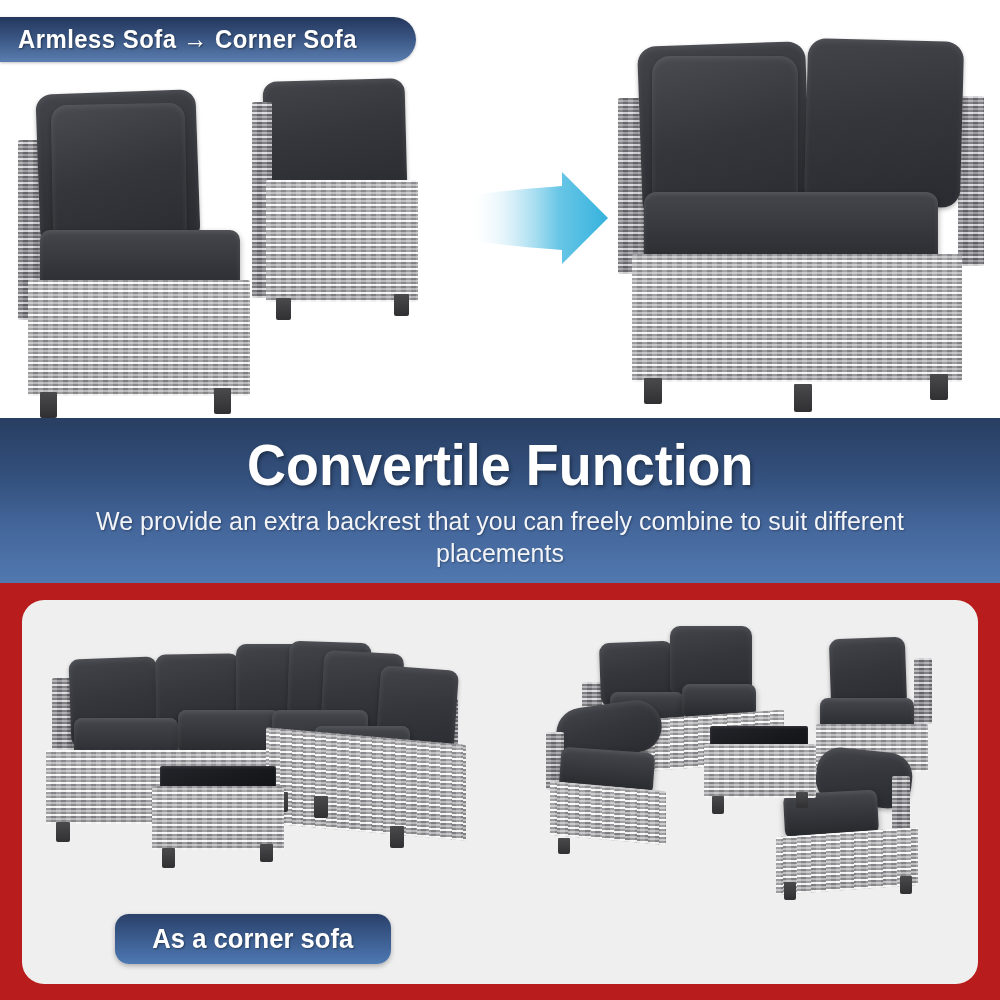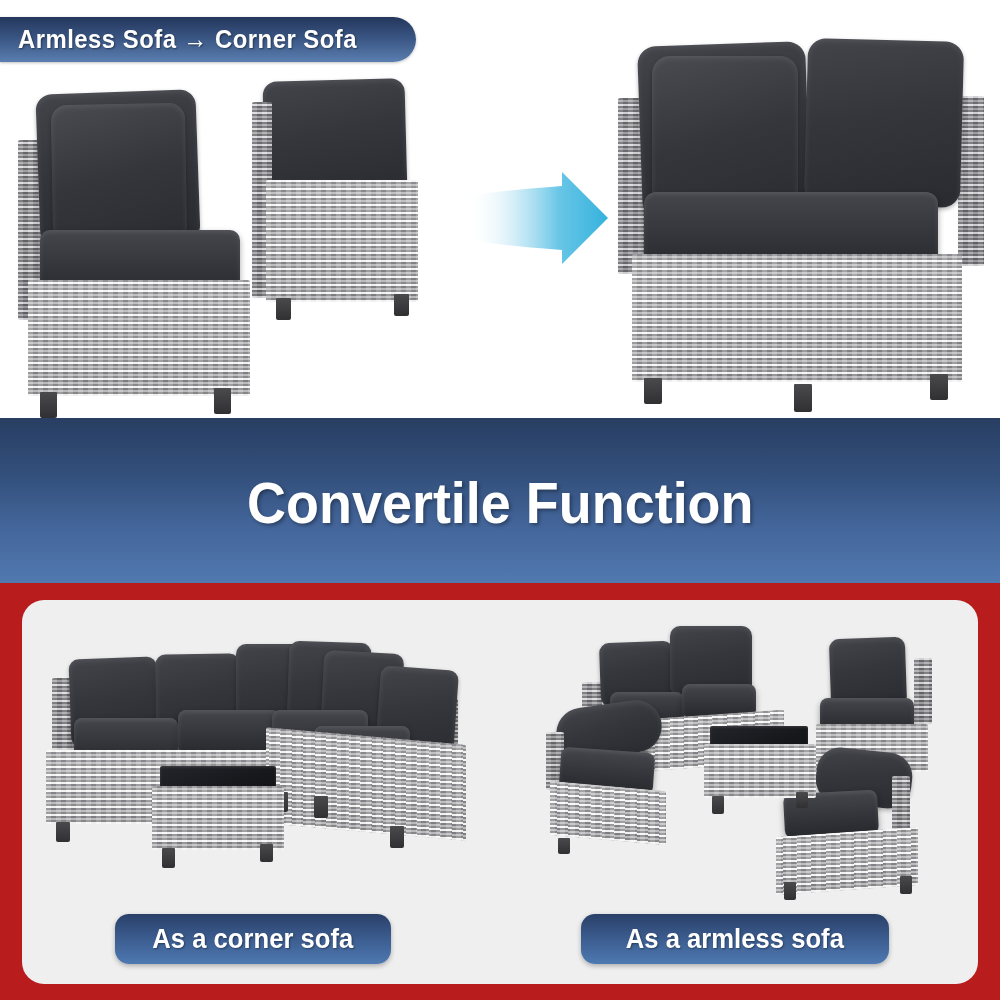--- a/index.html
+++ b/index.html
@@ -229,20 +229,21 @@
                   border-radius:2px;"></div>
 
       <div class="leg" style="position:absolute; left:36px; top:356px; width:18px; height:26px;"></div>
       <div class="leg" style="position:absolute; left:186px; top:362px; width:18px; height:28px;"></div>
       <div class="leg" style="position:absolute; left:322px; top:352px; width:18px; height:26px;"></div>
     </div>
   </div>
 
   <div id="banner">
     <div id="banner-title">Convertile Function</div>
+    <div id="banner-subtitle">We provide an extra backrest that you can freely combine to suit different placements</div>
   </div>
 
   <div class="bottom-panel" id="panel-left">
     <div style="position:absolute; left:0; top:0; width:474px; height:310px;">
 
       <div class="rattan-dark" style="position:absolute; left:30px; top:78px; width:22px; height:112px; border-radius:2px;"></div>
 
       <div class="rattan-dark" style="position:absolute; left:416px; top:98px; width:20px; height:106px; border-radius:2px;"></div>
 
       <div class="cushion" style="position:absolute; left:48px; top:58px; width:88px; height:88px; transform:rotate(-2deg);"></div>
@@ -327,18 +328,15 @@
       </div>
 
       <div style="position:absolute; left:192px; top:126px; width:122px; height:94px;">
         <div class="glasstop" style="position:absolute; left:10px; top:0; width:98px; height:30px;"></div>
         <div class="rattan" style="position:absolute; left:4px; top:18px; width:112px; height:54px; border-radius:2px;"></div>
         <div class="leg" style="position:absolute; left:12px; top:70px; width:12px; height:18px;"></div>
         <div class="leg" style="position:absolute; left:96px; top:66px; width:12px; height:16px;"></div>
       </div>
     </div>
 
-    <div class="caption-pill" id="caption-right">
-      <span class="pill-text">As a armless sofa</span>
-    </div>
   </div>
 
 </div>
 
 </body></html>

